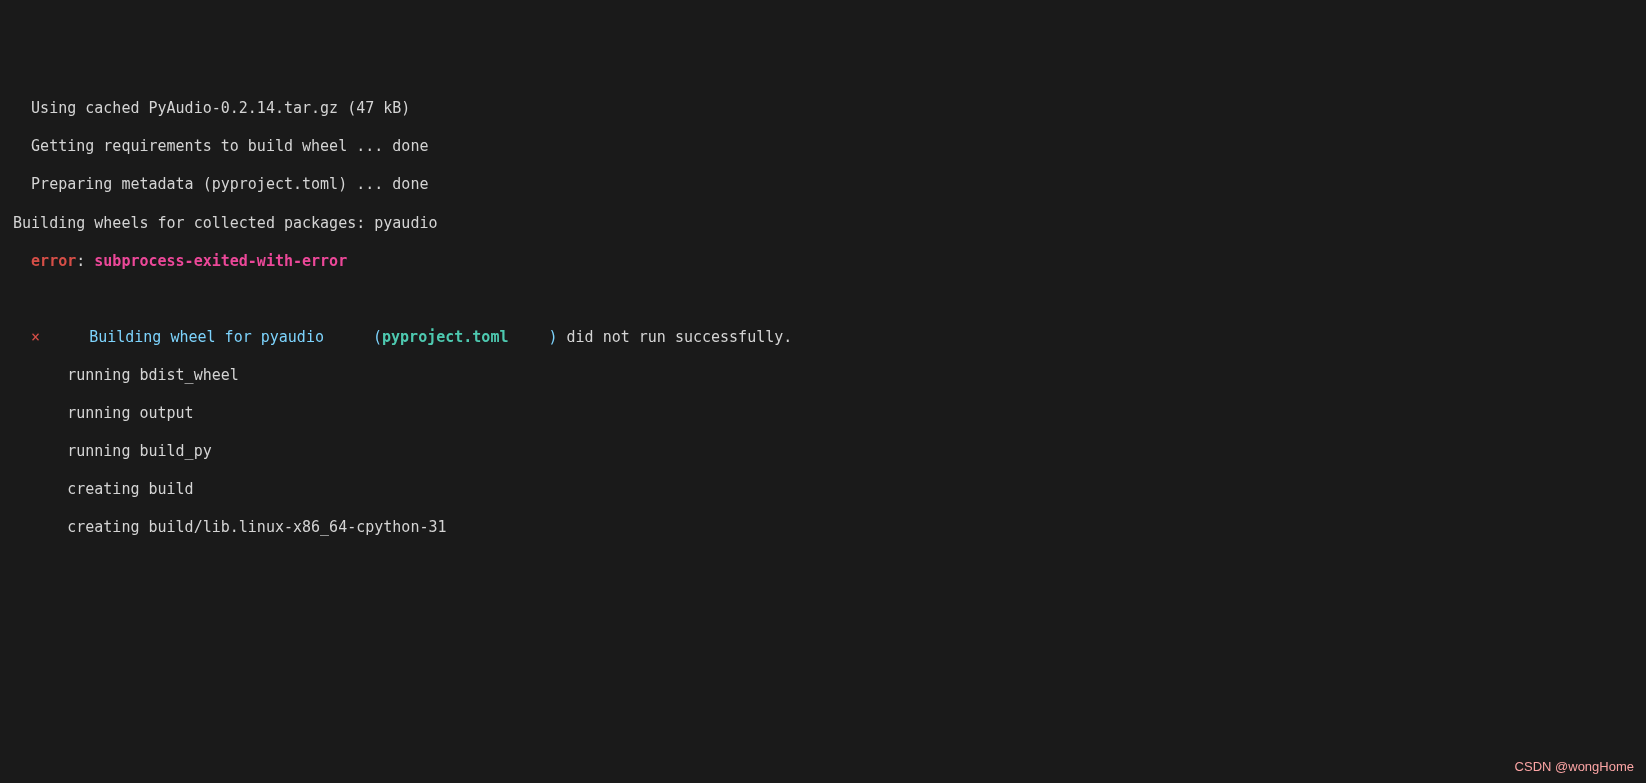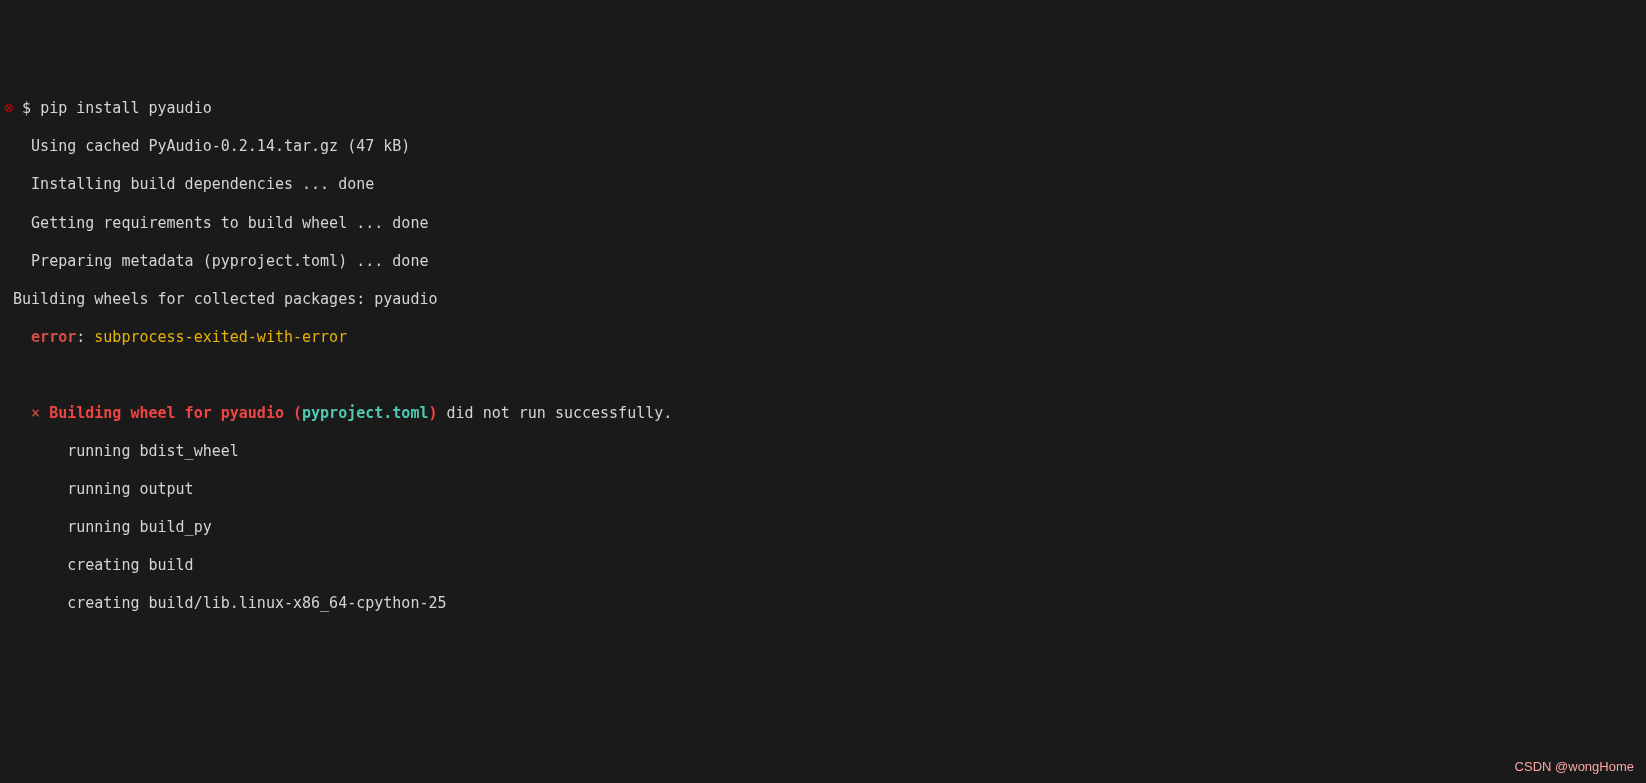--- a/index.html
+++ b/index.html
@@ -25,26 +25,27 @@
       color: #d4d4d4;
     }
     .red {
       color: #d54e47;
     }
     .red-bold {
       color: #d54e47;
       font-weight: bold;
     }
     .white-bold {
-      color: #eab308;
-      font-weight: normal;
+      color: #ec4899;
+      font-weight: bold;
     }
     .green-bold {
-      color: #ef4444;
-      font-weight: bold;
+      color: #7dd3fc;
+      font-weight: normal;
+      margin-left: 40px;
     }
     .cyan {
       color: #4ec9b0;
       font-weight: bold;
     }
     .watermark {
       position: fixed;
       bottom: 8px;
       right: 12px;
       color: #fca5a5;
@@ -54,34 +55,32 @@
     .line {
       display: block;
     }
   </style>
 </head>
 <body>
 
 
 
 <div class="terminal">
-<span class="line"><span class="error-icon">⊗</span><span class="prompt"> $ </span><span>pip install pyaudio</span></span>
 <span class="line">   Using cached PyAudio-0.2.14.tar.gz (47 kB)</span>
-<span class="line">   Installing build dependencies ... done</span>
 <span class="line">   Getting requirements to build wheel ... done</span>
 <span class="line">   Preparing metadata (pyproject.toml) ... done</span>
 <span class="line"> Building wheels for collected packages: pyaudio</span>
 <span class="line"><span>   </span><span class="red-bold">error</span><span>: </span><span class="white-bold">subprocess-exited-with-error</span></span>
 <span class="line">   </span>
 <span class="line"><span>   </span><span class="red">×</span><span> </span><span class="green-bold">Building wheel for pyaudio </span><span class="green-bold">(</span><span class="cyan">pyproject.toml</span><span class="green-bold">)</span><span> did not run successfully.</span></span>
 <span class="line">       running bdist_wheel</span>
 <span class="line">       running output</span>
 <span class="line">       running build_py</span>
 <span class="line">       creating build</span>
-<span class="line">       creating build/lib.linux-x86_64-cpython-25</span>
+<span class="line">       creating build/lib.linux-x86_64-cpython-31</span>
 
 
 
 
 
 
 
 
 
 

